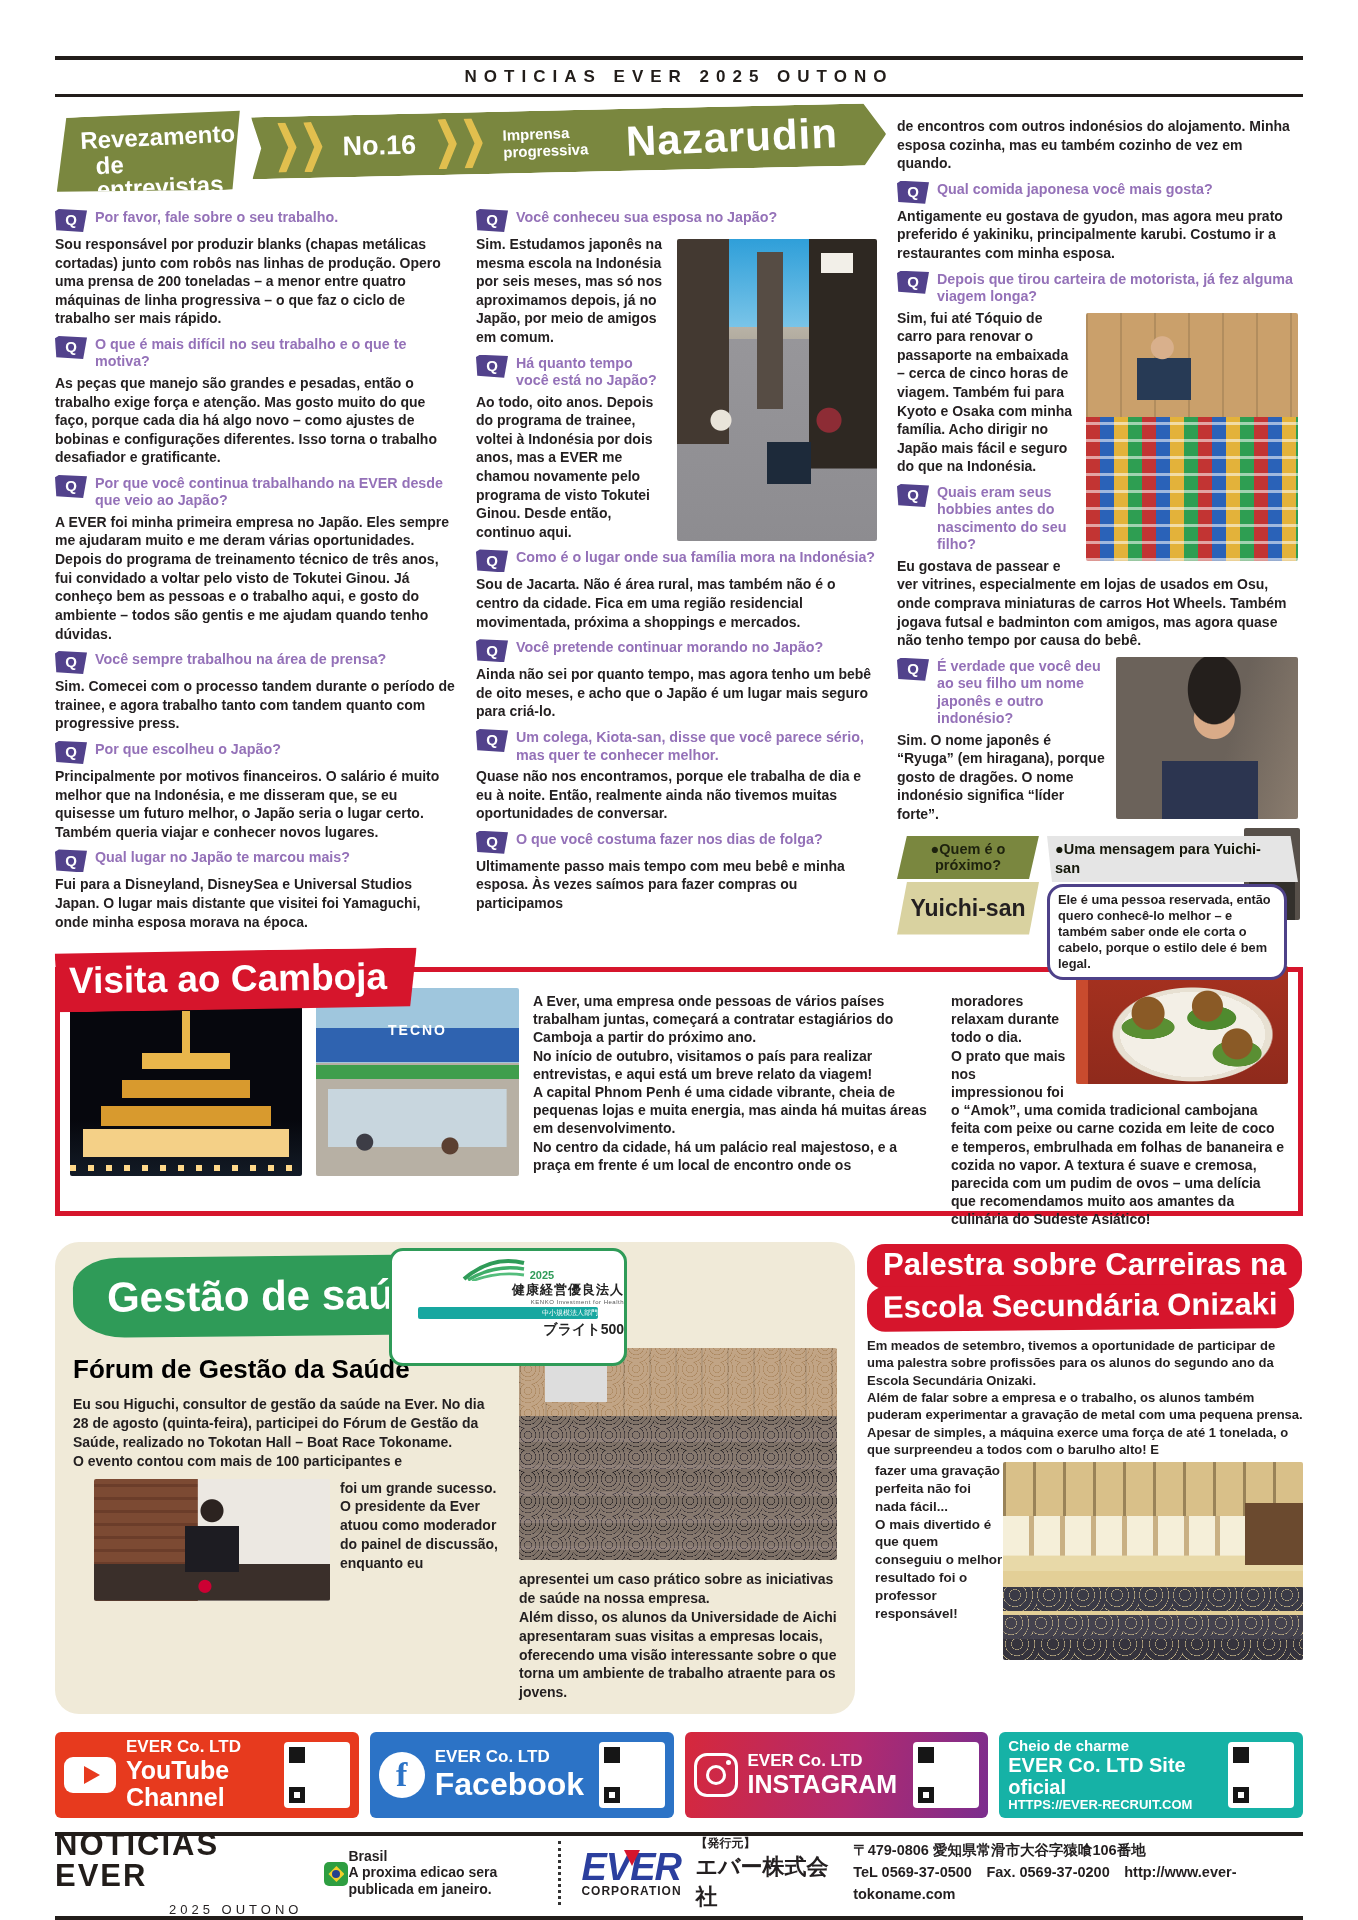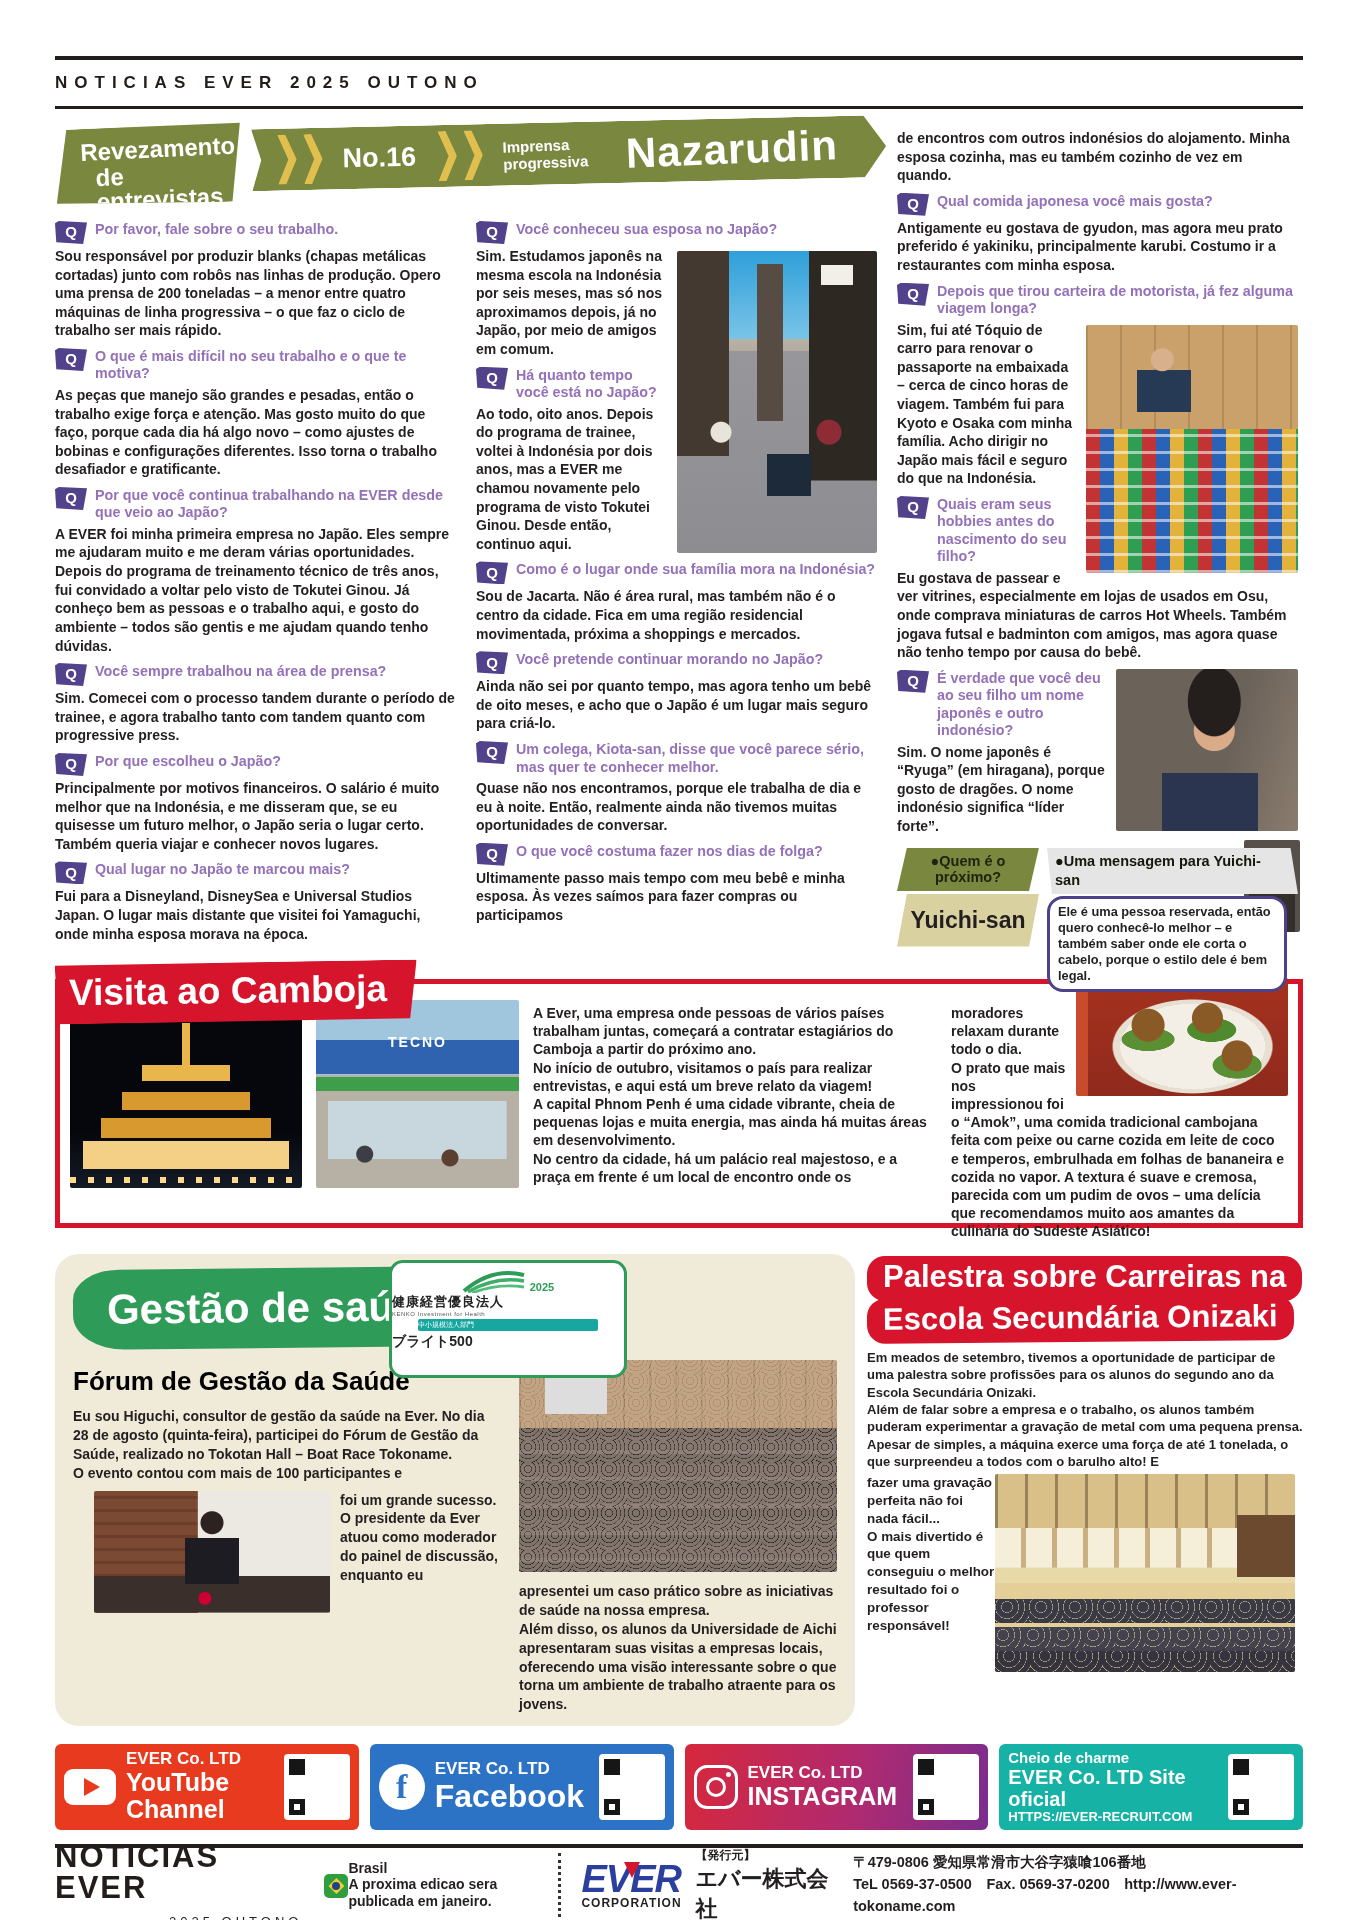--- a/index.html
+++ b/index.html
@@ -1,21 +1,21 @@
 <!DOCTYPE html>
 <html><head>
 <meta charset="utf-8">
 <style>
   html,body{margin:0;padding:0;background:#9a9a9a;}
   .page{position:relative;width:1358px;height:1920px;background:#fff;margin:0 auto;
         font-family:"Liberation Sans",sans-serif;color:#231f20;overflow:hidden;}
 
   
   .masthead-wrap{margin:56px 55px 0;border-top:4px solid #221d1a;border-bottom:3px solid #221d1a;
-                 text-align:left;padding:13px 0;}
+                 text-align:center;padding:7px 0;}
   .masthead{font-weight:bold;font-size:17px;letter-spacing:7px;color:#221d1a;}
 
   
   .interview{position:relative;margin:8px 55px 0;height:842px;}
   .banner{position:absolute;top:2px;left:0;width:778px;height:80px;display:flex;transform:rotate(-1.3deg);}
   .banner-left{width:212px;background:#7a873f;clip-path:polygon(7% 0,100% 2%,94% 100%,0 92%);
                color:#fff;font-weight:bold;padding:12px 6px 0 26px;transform:rotate(-1.5deg);}
   .series-l1{font-size:24px;line-height:1.0;}
   .series-l2{font-size:24px;line-height:1.0;margin-left:14px;margin-top:2px;}
   .banner-main{flex:1;background:#7a873f;margin-left:10px;height:62px;margin-top:6px;
@@ -124,21 +124,21 @@
       linear-gradient(#a6311f,#8f2a1c);}
   .camboja-t2{white-space:pre-line;}
 
   
   .bottom-row{display:flex;gap:12px;margin:26px 55px 0;height:472px;}
   .health{position:relative;width:800px;box-sizing:border-box;background:#f0ead8;border-radius:24px;
           padding:14px 18px;overflow:hidden;}
   .health-title{display:inline-block;background:#2f9b58;color:#fff;font-size:42px;font-weight:bold;
                 padding:16px 34px;border-radius:46px 60px 44px 52px/30px 38px 26px 34px;transform:rotate(-0.6deg);}
   .badge{position:absolute;top:6px;left:334px;width:238px;height:118px;background:#fff;border:3px solid #2f9b58;
-         border-radius:14px;text-align:left;padding-top:4px;box-sizing:border-box;z-index:2;}
+         border-radius:14px;text-align:right;padding-top:4px;box-sizing:border-box;z-index:2;}
   .badge-top{display:flex;justify-content:center;align-items:flex-end;gap:4px;}
   .badge-logo{width:64px;height:26px;}
   .badge-year{font-size:11px;font-weight:bold;color:#2f9b58;}
   .badge-l1{font-size:13px;font-weight:bold;color:#222;letter-spacing:1px;}
   .badge-l2{font-size:6px;color:#555;letter-spacing:.5px;}
   .badge-bar{background:#17a7a0;color:#fff;font-size:7px;margin:2px 26px;padding:1px 0;border-radius:2px;}
   .badge-l3{font-size:14px;font-weight:bold;color:#222;}
   .health-inner{display:flex;gap:16px;margin-top:14px;}
   .health-left{width:446px;}
   .health-sub{color:#000000;font-size:26px;font-weight:bold;margin:4px 0 10px;}
@@ -161,21 +161,21 @@
       linear-gradient(180deg,#a8835a 0 32%,#494039 32% 100%);}
   .health-right{width:320px;margin-top:-2px;}
   .health-right .health-body{margin-top:10px;}
 
   .palestra{flex:1;position:relative;}
   .palestra-title{margin-top:2px;}
   .palestra-title span{display:inline-block;background:#d6152c;color:#fff;font-weight:bold;font-size:31px;
                        padding:5px 16px 7px;border-radius:18px;line-height:1.05;}
   .palestra-title .t2{margin-top:-4px;transform:rotate(-0.5deg);}
   .palestra-body{font-size:13px;font-weight:bold;line-height:1.33;white-space:pre-line;margin-top:8px;}
-  .palestra-row{display:flex;gap:0;margin-top:4px;}
+  .palestra-row{display:flex;gap:0;margin-top:4px;margin-left:8px;}
   .palestra-side{width:128px;font-size:13.4px;font-weight:bold;line-height:1.33;white-space:pre-line;}
   .ph-gym{float:none;width:300px;height:198px;
     background:
       linear-gradient(#6b4a2f,#6b4a2f) 100% 30%/58px 62px no-repeat,
       repeating-radial-gradient(circle at 12px 8px,#3a3a46 0 5px,transparent 6px) 0 72%/34px 24px repeat-x,
       repeating-radial-gradient(circle at 8px 8px,#44424e 0 5px,transparent 6px) 0 88%/30px 24px repeat-x,
       repeating-radial-gradient(circle at 14px 8px,#35333d 0 5px,transparent 6px) 0 100%/36px 24px repeat-x,
       repeating-linear-gradient(90deg,#f5efd9 0 26px,#c9b083 26px 31px) 0 34%/100% 20% no-repeat,
       repeating-linear-gradient(90deg,rgba(90,70,40,.5) 0 3px,transparent 3px 30px) 0 0/100% 30% no-repeat,
       linear-gradient(180deg,#d9c089 0 30%,#e8d9a8 30% 55%,#e3cf97 55% 100%);}

